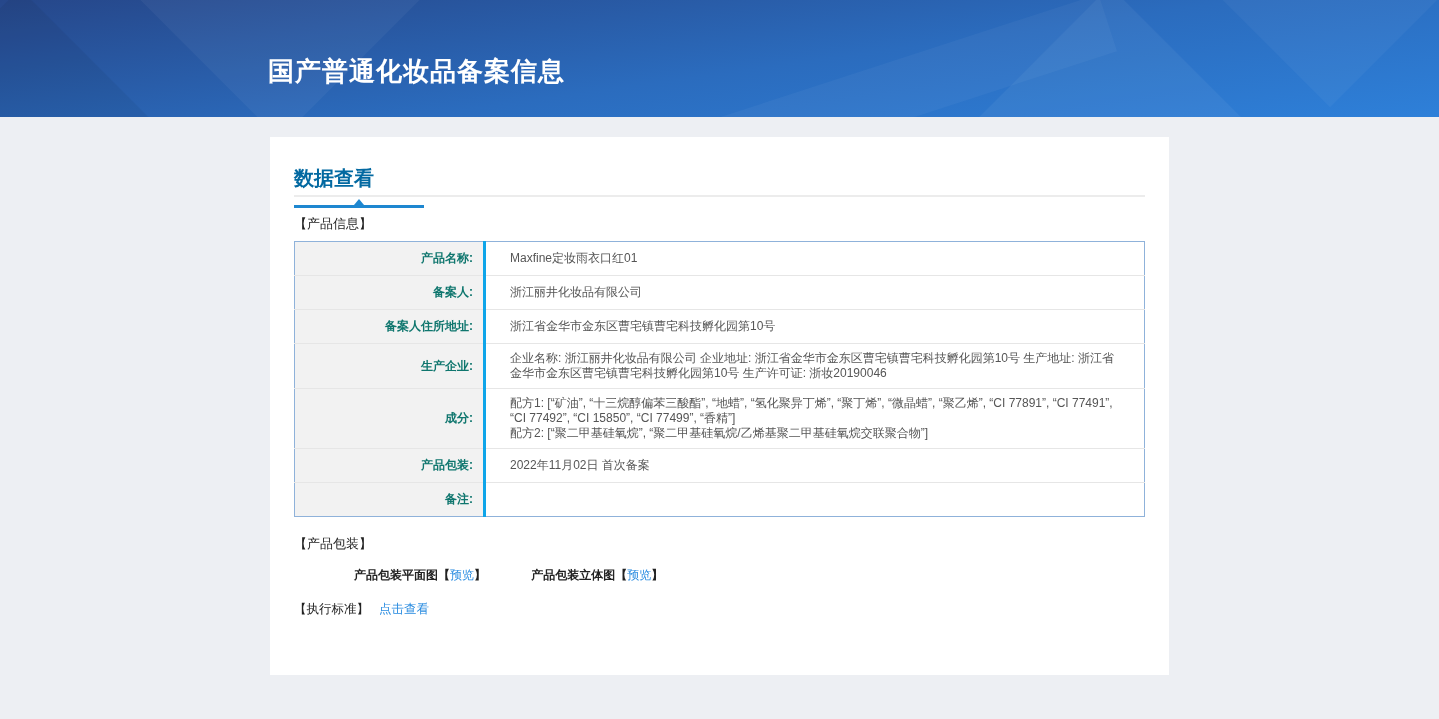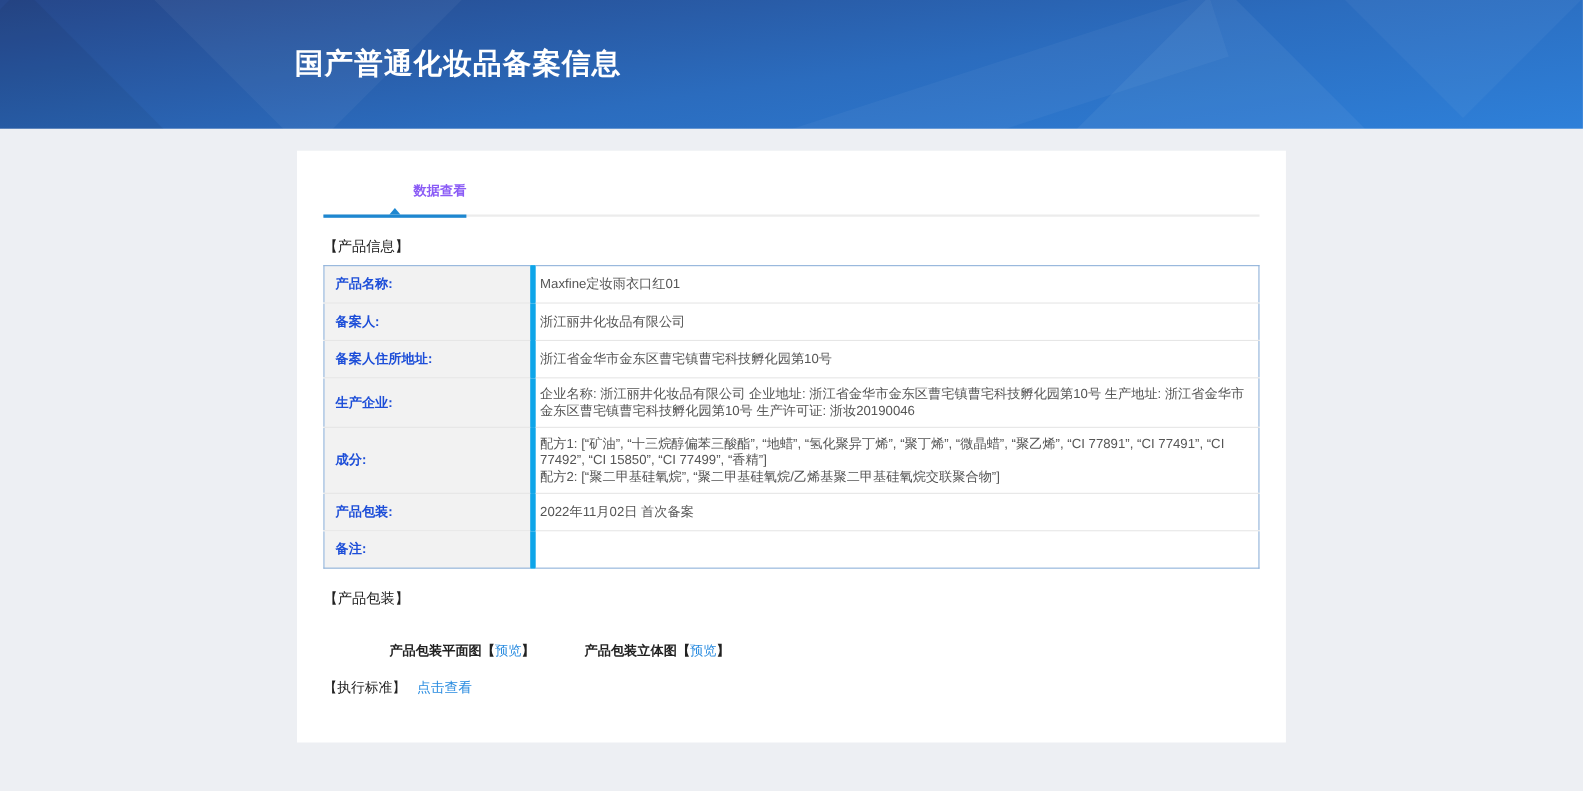--- a/index.html
+++ b/index.html
@@ -19,21 +19,21 @@
     overflow: hidden;
   }
   .deco { position: absolute; pointer-events: none; }
   .deco-cube1 { width: 240px; height: 240px; background: rgba(255,255,255,0.045); transform: rotate(45deg); top: -150px; left: 160px; }
   .deco-cube2 { width: 200px; height: 200px; background: rgba(0,0,0,0.05); transform: rotate(45deg); top: 30px; left: -80px; }
   .deco-cube3 { width: 260px; height: 260px; background: rgba(255,255,255,0.05); transform: rotate(45deg); top: 40px; left: 980px; }
   .deco-cube4 { width: 180px; height: 180px; background: rgba(255,255,255,0.04); transform: rotate(45deg); top: -110px; left: 1240px; }
   .deco-band  { width: 500px; height: 60px; background: rgba(255,255,255,0.04); transform: rotate(-18deg); top: 70px; left: 620px; }
   .header-title {
     position: absolute;
-    left: 268px; top: 40px;
+    left: 268px; top: 54px;
     color: #ffffff;
     font-size: 26px;
     font-weight: bold;
     letter-spacing: 1px;
   }
 
   
   .card {
     width: 899px;
     min-height: 538px;
@@ -43,24 +43,24 @@
   }
 
   
   .tab-bar {
     border-bottom: 2px solid #ececec;
     height: 38px;
   }
   .tab {
     display: inline-block;
     width: 130px;
-    text-align: right;
+    text-align: left;
     position: relative;
-    color: #8b5cf6;
-    font-size: 12px;
+    color: #0369a1;
+    font-size: 20px;
     font-weight: bold;
     padding: 6px 0 14px 0;
     cursor: pointer;
   }
   .tab::after {
     content: "";
     position: absolute;
     left: 0; right: 0; bottom: -2px;
     height: 3px;
     background: #1e87d0;
@@ -91,40 +91,41 @@
   }
   .info-table td {
     border-bottom: 1px solid #e6e6e6;
     font-size: 12px;
     vertical-align: middle;
   }
   .info-table tr:last-child td { border-bottom: none; }
   .info-table td.cell-label {
     width: 190px;
     background: #f2f2f2;
-    color: #1d4ed8;
+    color: #0f766e;
     font-weight: bold;
     padding: 8px 10px;
-    border-right: 5px solid #0ea5e9;
+    border-right: 3px solid #0ea5e9;
+    text-align: right;
   }
   .info-table td.cell-value {
     color: #555555;
-    padding: 7px 4px;
+    padding: 7px 24px;
     line-height: 15px;
     white-space: pre-line;
   }
   .info-table tr.row-empty td { height: 30px; }
 
   
   .pkg-row {
     margin: 14px 0 0 60px;
     font-size: 12px;
     color: #222222;
   }
-  .pkg-item { display: inline-block; margin-right: 42px; font-weight: bold; margin-top: 16px; }
+  .pkg-item { display: inline-block; margin-right: 42px; font-weight: bold; }
   .link {
     color: #2a8ce0;
     text-decoration: none;
     font-weight: normal;
     cursor: pointer;
   }
   .inline-section {
     margin-top: 17px;
     font-size: 12.5px;
   }

